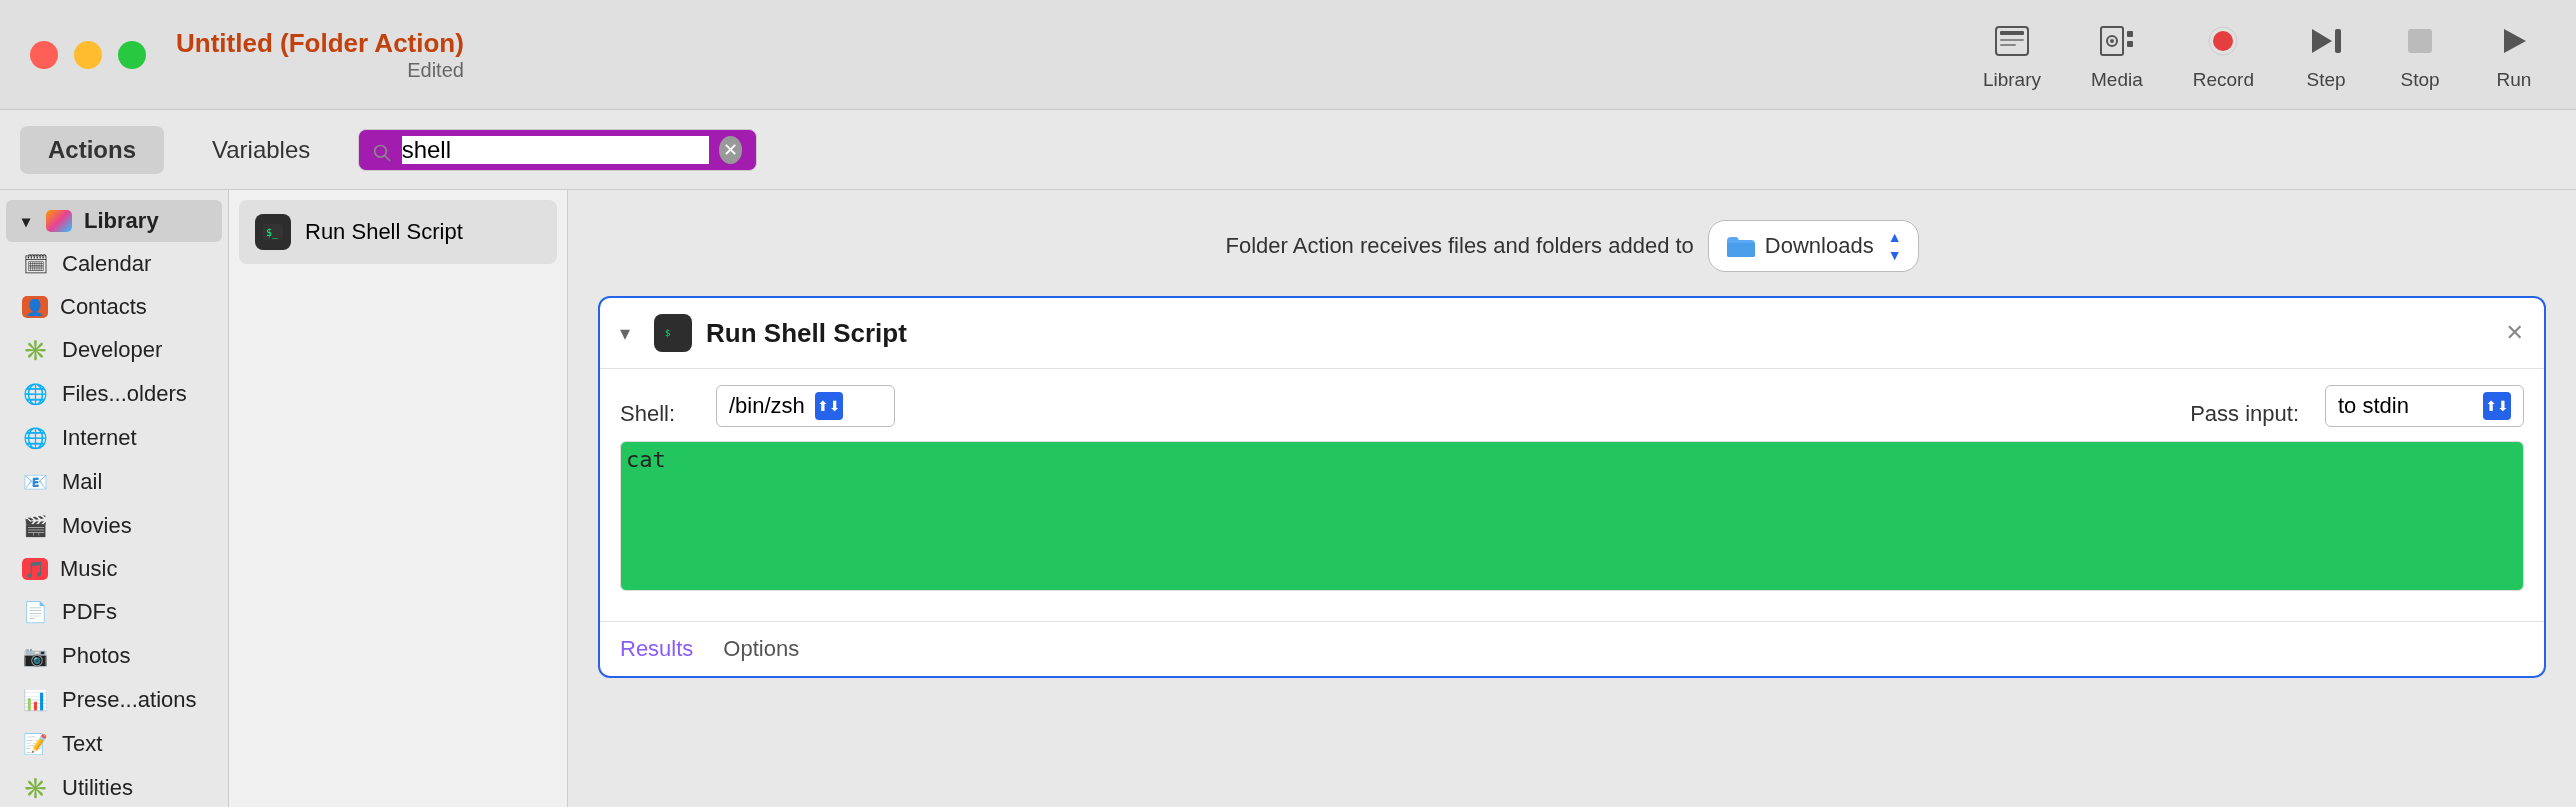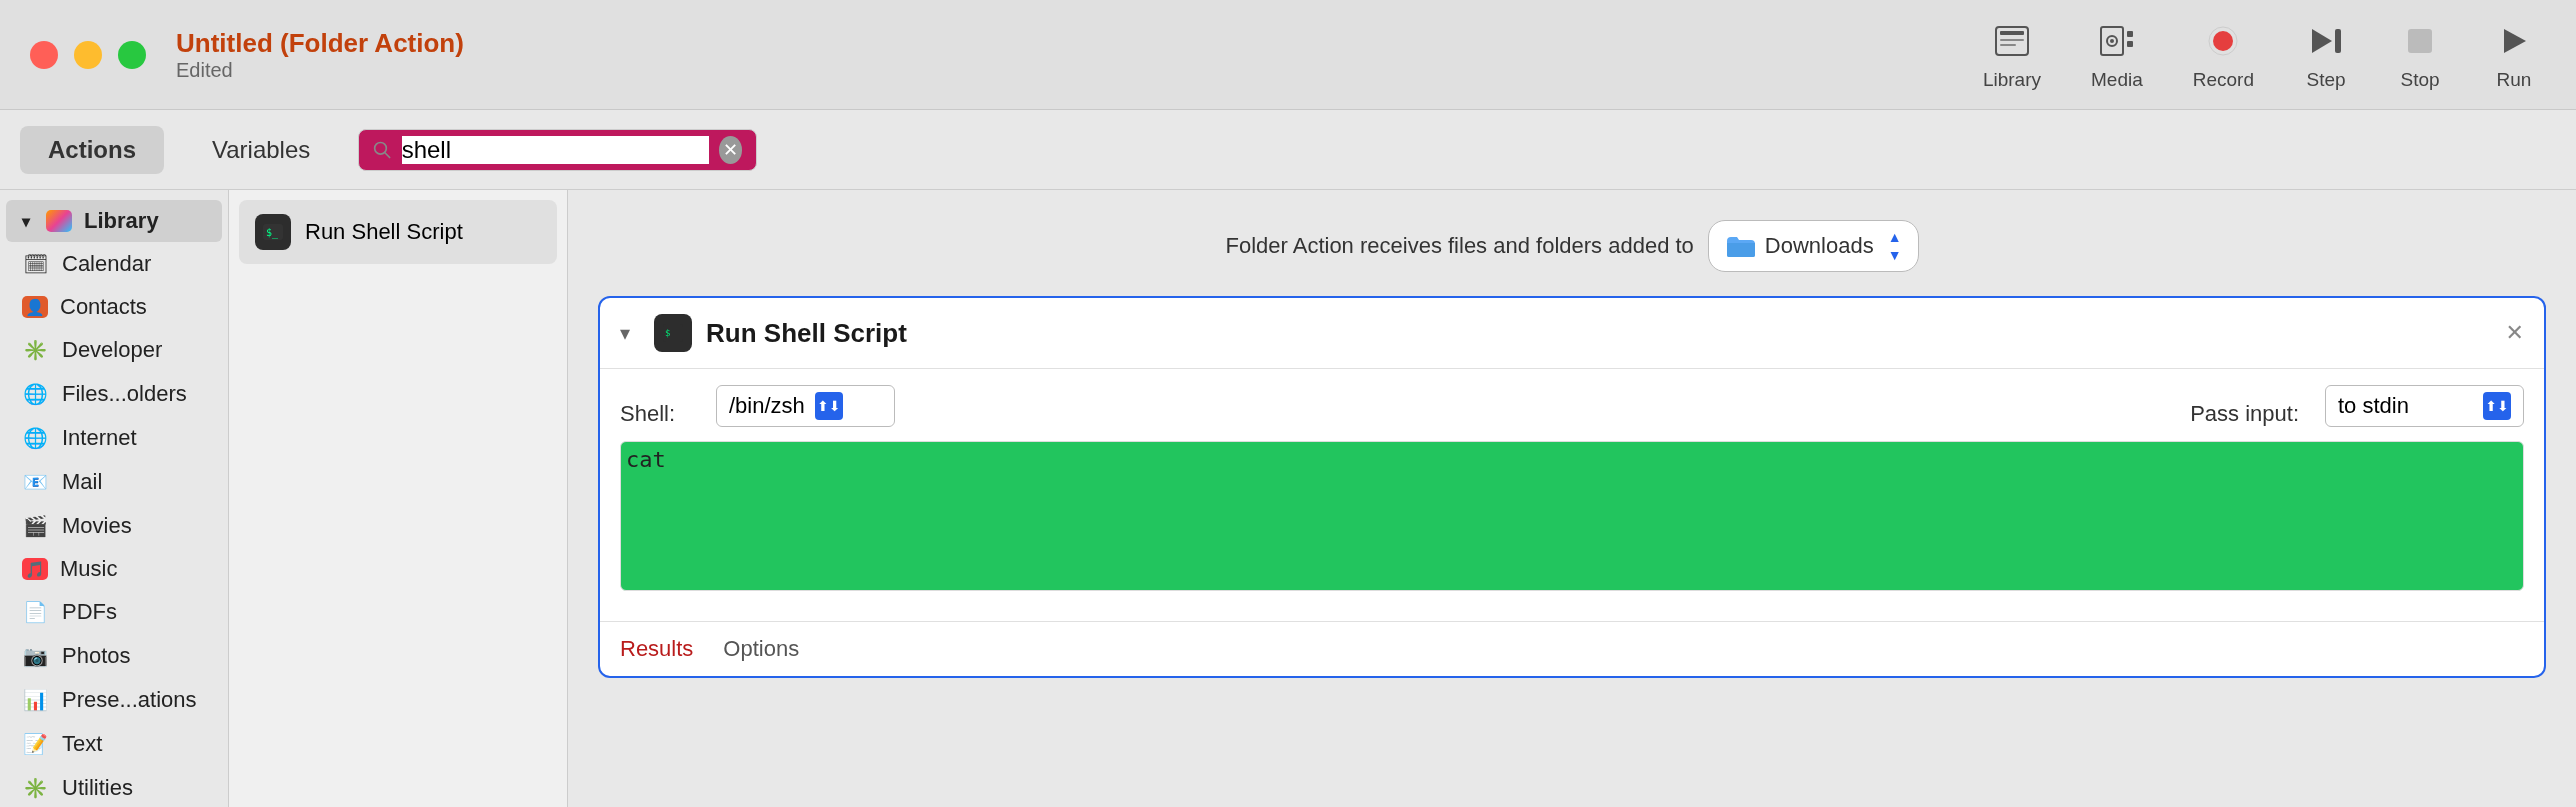--- a/index.html
+++ b/index.html
@@ -44,20 +44,21 @@
       flex-direction: column;
     }
     .app-title {
       font-size: 26px;
       font-weight: 600;
       color: #c2410c;
     }
     .app-subtitle {
       font-size: 20px;
       color: #666;
+      text-align: right;
     }
 
     .titlebar-tools {
       position: absolute;
       right: 40px;
       display: flex;
       align-items: center;
       gap: 50px;
     }
     .tool-item {
@@ -97,22 +98,22 @@
       font-size: 24px;
       cursor: pointer;
       color: #333;
     }
     .tab-btn.active {
       background: #d0d0d0;
       font-weight: 600;
     }
     .search-container {
       display: flex;
-      align-items: center;
-      background: #be185d;
+      align-items: flex-end;
+      background: #a21caf;
       border: 1px solid #ccc;
       border-radius: 8px;
       padding: 6px 14px;
       gap: 10px;
       flex: 1;
       max-width: 399px;
     }
     .search-container input {
       border: none;
       outline: none;
@@ -367,21 +368,21 @@
       padding: 14px 20px;
       gap: 30px;
       border-top: 1px solid #e0e0e0;
     }
     .footer-tab {
       font-size: 22px;
       color: #555;
       cursor: pointer;
     }
     .footer-tab.active {
-      color: #b91c1c;
+      color: #8b5cf6;
       font-weight: 500;
     }
   </style>
 </head>
 <body>
 
 <div class="titlebar">
   <div class="window-controls">
     <button class="window-btn close"></button>
     <button class="window-btn minimize"></button>

